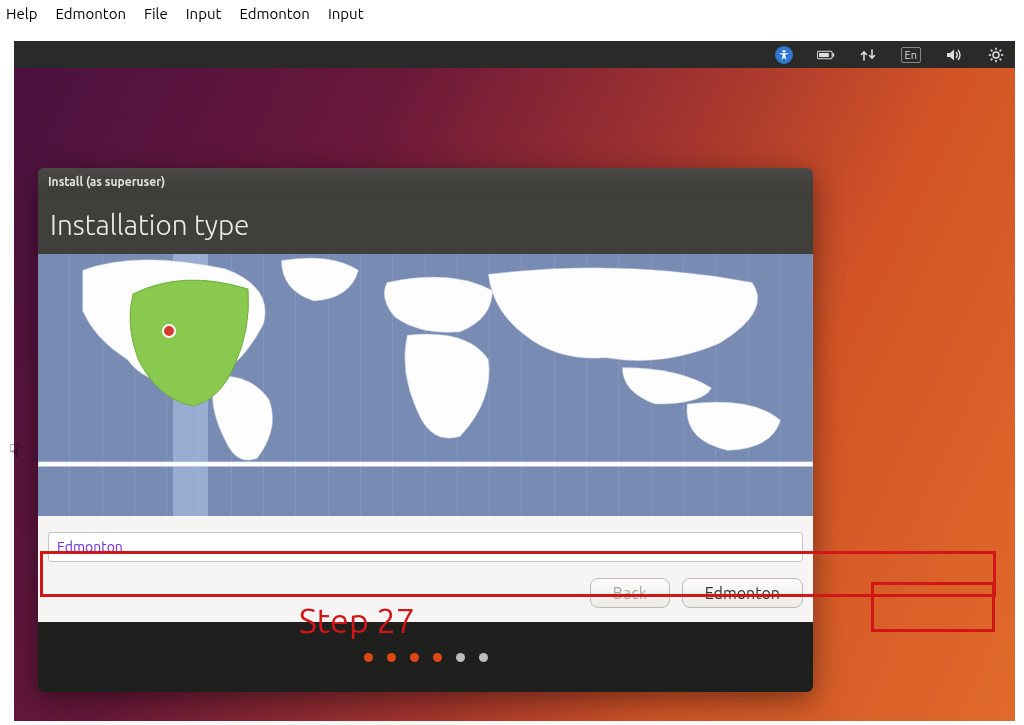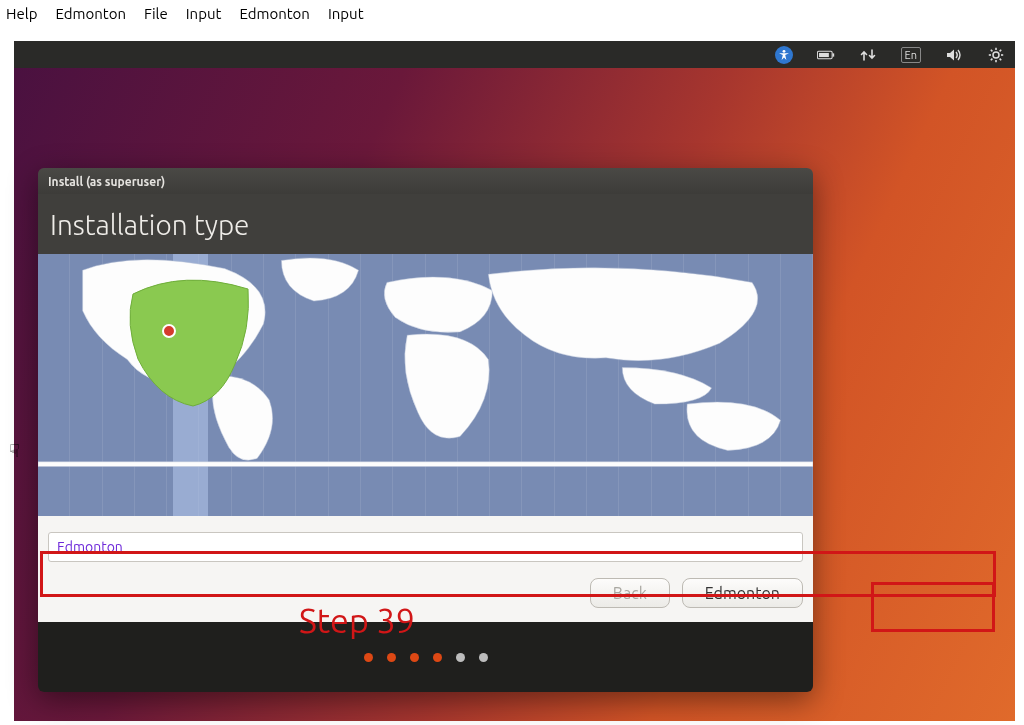--- a/index.html
+++ b/index.html
@@ -191,16 +191,16 @@
         <span class="dot orange"></span>
         <span class="dot orange"></span>
         <span class="dot orange"></span>
         <span class="dot grey"></span>
         <span class="dot grey"></span>
       </div>
     </div>
 
     <div class="anno-box" style="left:26px;top:483px;width:950px;height:40px;"></div>
     <div class="anno-box" style="left:857px;top:514px;width:118px;height:44px;"></div>
-    <div class="anno-text" style="left:285px;top:533px;">Step 39</div>
+    <div class="anno-text" style="left:285px;top:533px;">Step 27</div>
 
   </div>
 </div>
 
 </body></html>

